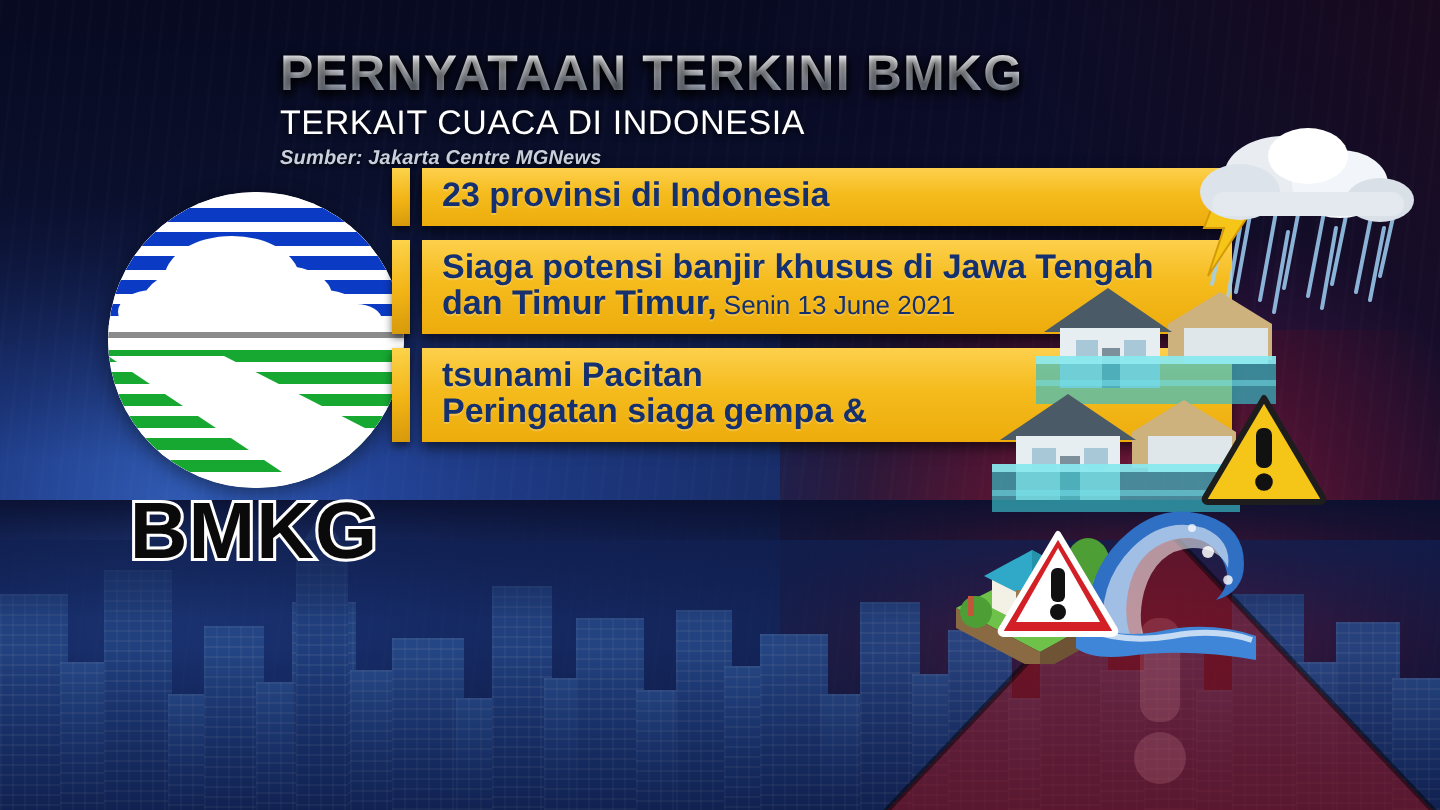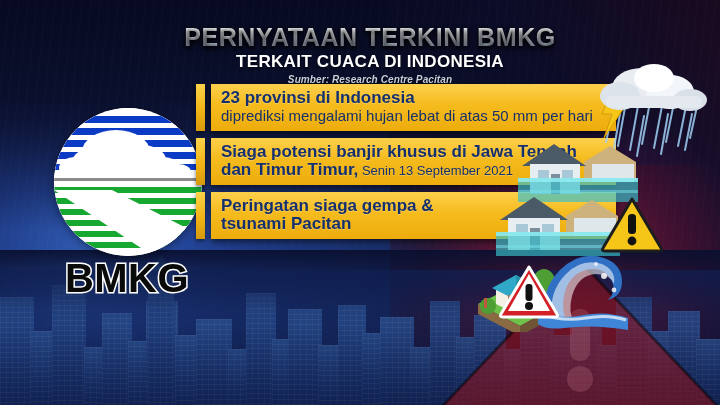--- a/index.html
+++ b/index.html
@@ -64,45 +64,45 @@
   .city-veil{
     position:absolute; left:0; bottom:0; width:720px; height:135px;
     background:linear-gradient(180deg, rgba(16,32,82,0.72) 0%, rgba(14,28,74,0.45) 40%, rgba(10,20,58,0.62) 100%);
   }
   .city-fadeTop{
     position:absolute; left:0; bottom:95px; width:720px; height:60px;
     background:linear-gradient(180deg, rgba(10,16,48,0.95) 0%, rgba(10,16,48,0) 100%);
   }
 
   
-  .logo-wrap{ position:absolute; left:46px; top:108px; width:162px; height:190px; }
+  .logo-wrap{ position:absolute; left:46px; top:96px; width:162px; height:190px; }
   .logo-disc{
     position:absolute; left:8px; top:0; width:148px; height:148px; border-radius:50%;
     background:#fff; overflow:hidden;
     box-shadow:0 2px 10px rgba(0,0,0,.45);
   }
   .logo-disc svg{ display:block; width:148px; height:148px; }
   .logo-text{
     position:absolute; left:0; top:148px; width:162px; text-align:center;
     font-size:40px; font-weight:bold; letter-spacing:.5px; color:#0a0a0a;
     -webkit-text-stroke:3px #ffffff; paint-order:stroke fill;
     line-height:44px;
   }
 
   
-  .header{ position:absolute; left:140px; top:24px; width:460px; text-align:center; }
+  .header{ position:absolute; left:140px; top:24px; width:460px; }
   .title-main{
     font-size:25px; font-weight:bold; letter-spacing:.6px; line-height:27px;
     background:linear-gradient(180deg,#ffffff 0%, #f2f4f8 35%, #b9c2d2 68%, #8e99ad 100%);
     -webkit-background-clip:text; background-clip:text; color:transparent;
     text-shadow:0 2px 4px rgba(0,0,0,.75);
     filter:drop-shadow(0 1px 2px rgba(0,0,0,.8));
   }
   .title-sub{
-    font-size:17px; font-weight:bold; letter-spacing:.3px; color:#ffffff;
+    font-size:17px; font-weight:normal; letter-spacing:.3px; color:#ffffff;
     line-height:20px; margin-top:1px;
     text-shadow:0 1px 3px rgba(0,0,0,.8);
   }
   .title-src{
     font-size:10px; font-style:italic; font-weight:bold; color:#c9cfdb;
     margin-top:2px; letter-spacing:.1px;
     text-shadow:0 1px 2px rgba(0,0,0,.8);
   }
 
   
@@ -249,49 +249,48 @@
           <path d="M30 96 L72 96 L148 138 L148 148 L110 148 Z" fill="#17a832" opacity="0"></path>
         </g>
       </svg>
     </div>
     <div class="logo-text">BMKG</div>
   </div>
 
   <div class="header">
     <div class="title-main">PERNYATAAN TERKINI BMKG</div>
     <div class="title-sub">TERKAIT CUACA DI INDONESIA</div>
-    <div class="title-src">Sumber: Research Centre Pacitan</div>
+    <div class="title-src">Sumber: Jakarta Centre MGNews</div>
   </div>
 
   <div class="bars">
 
     <div class="bar-row">
       <div class="bar-tab"></div>
       <div class="bar-body">
         <div class="line-strong l1-strong">23 provinsi di Indonesia</div>
-        <div class="line-plain l1-plain">diprediksi mengalami hujan lebat di atas 50 mm per hari</div>
       </div>
     </div>
 
     <div class="bar-row">
       <div class="bar-tab"></div>
       <div class="bar-body">
         <div class="line-strong l2-strong">Siaga potensi banjir khusus di Jawa Tengah</div>
         <div class="line-strong l2-strong">
-          <span>dan Timur Timur,</span><span class="l2-date"> Senin 13 September 2021</span>
+          <span>dan Timur Timur,</span><span class="l2-date"> Senin 13 June 2021</span>
         </div>
       </div>
     </div>
 
 
     <div class="bar-row">
       <div class="bar-tab"></div>
       <div class="bar-body">
+        <div class="line-strong l4-strong">tsunami Pacitan</div>
         <div class="line-strong l4-strong">Peringatan siaga gempa &amp;</div>
-        <div class="line-strong l4-strong">tsunami Pacitan</div>
       </div>
     </div>
 
   </div>
 
   <div class="art art-rain">
     <svg width="118" height="104" viewBox="0 0 118 104">
       <g>
 
         <g stroke="#9fd0f5" stroke-width="2" stroke-linecap="round" opacity="0.85">

